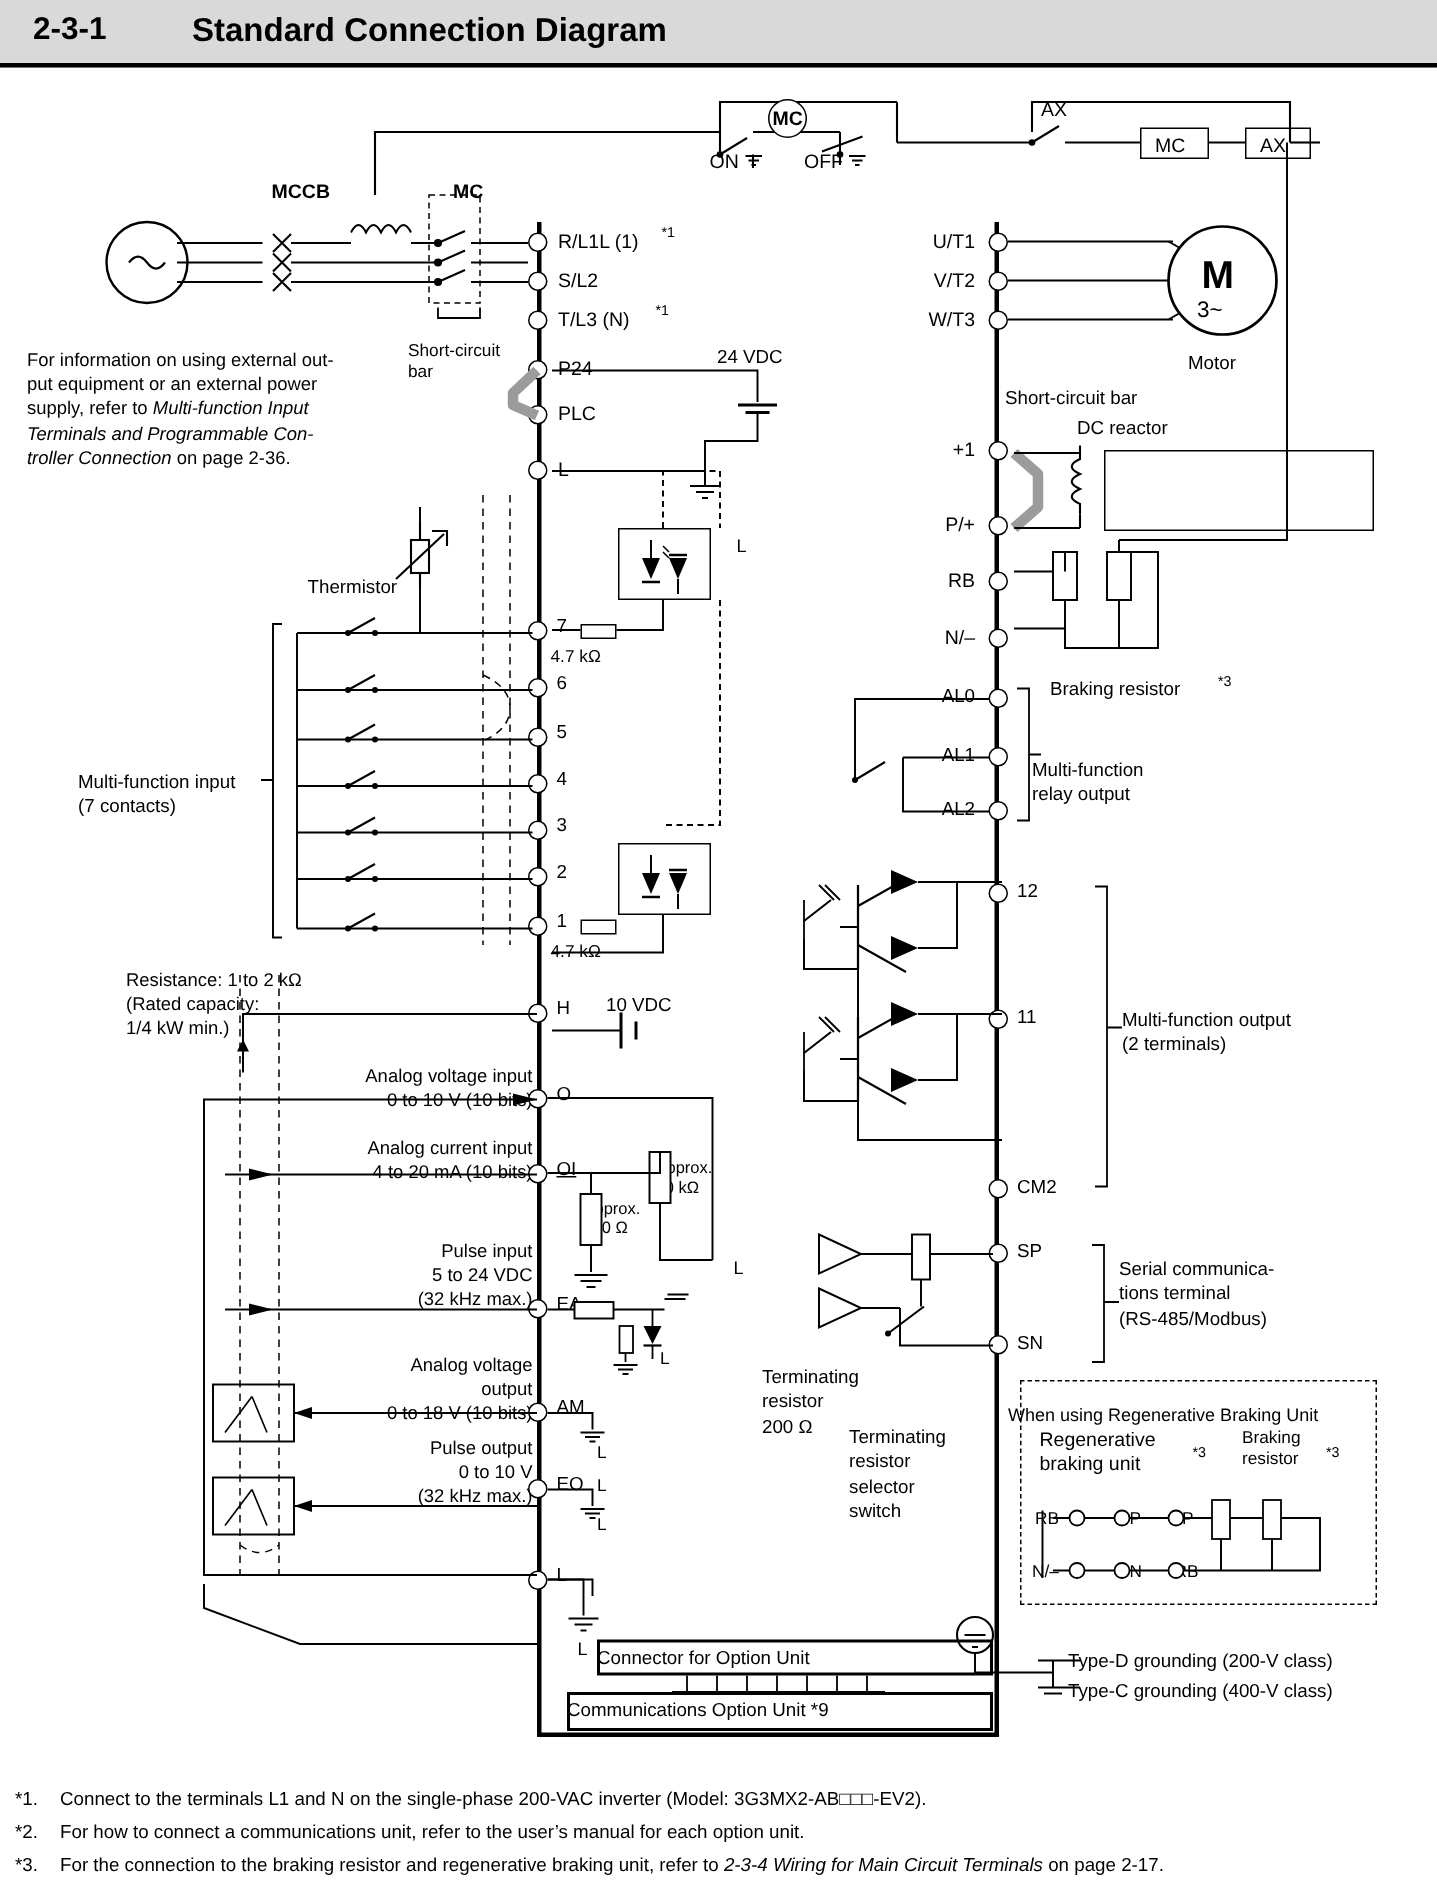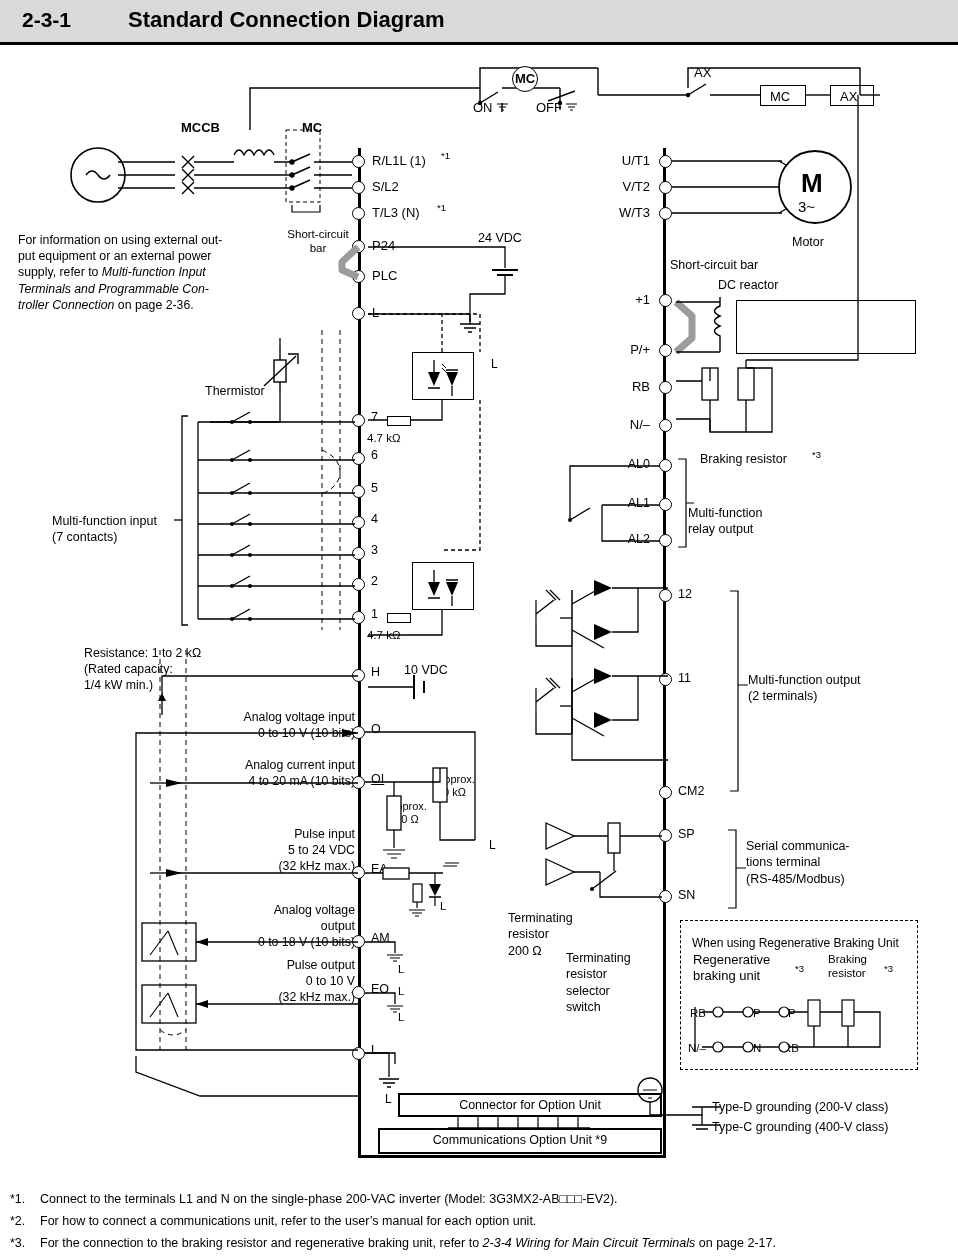--- a/index.html
+++ b/index.html
@@ -24,21 +24,21 @@
     font-size:21px;font-weight:bold;letter-spacing:0px;
   }
   .hdr .ttl{
     position:absolute;left:128px;top:7px;
     font-size:22px;font-weight:bold;
   }
 
   
   .lbl{position:absolute;font-size:12.5px;line-height:1.18;white-space:pre;}
   .lbl.b{font-weight:bold;}
-  .lbl.c{text-align:center;}
+  .lbl.c{}
   .lbl.r{text-align:right;}
   .xs{font-size:9.5px;}
   .big{font-size:26px;font-weight:bold;}
   .box{position:absolute;border:1px solid #000;box-sizing:border-box;}
   .box2{position:absolute;border:2px solid #000;box-sizing:border-box;}
   .dash{position:absolute;border:1px dashed #000;box-sizing:border-box;}
   .circ{position:absolute;border:1.5px solid #000;border-radius:50%;box-sizing:border-box;background:#fff;}
   svg{position:absolute;overflow:visible;}
 
   
@@ -536,21 +536,21 @@
   <div class="lbl" style="left:398px;top:963px;font-size:11.5px;">L</div>
   <div class="lbl" style="left:398px;top:985px;font-size:11.5px;">L</div>
   <div class="lbl" style="left:398px;top:1011px;font-size:11.5px;">L</div>
   <svg style="left:365px;top:1053px;width:60px;height:50px;">
     <path d="M0 0 L24 0 L24 24" stroke="#000" stroke-width="1.3" fill="none"></path>
     <path d="M14 26 L34 26 M18 30 L30 30 M22 34 L26 34" stroke="#000" stroke-width="1.3"></path>
   </svg>
   <div class="lbl" style="left:385px;top:1092px;font-size:12px;">L</div>
 
   <div class="dash" style="left:680px;top:920px;width:238px;height:150px;border-width:1.4px;"></div>
-  <div class="lbl" style="left:692px;top:936px;font-size:12px;">When using Regenerative Braking Unit</div>
+  <div class="lbl" style="left:672px;top:936px;font-size:12px;">When using Regenerative Braking Unit</div>
   <div class="lbl" style="left:693px;top:952px;font-size:13px;line-height:1.25;">Regenerative
 braking unit</div>
   <div class="lbl xs" style="left:795px;top:963px;">*3</div>
   <div class="lbl" style="left:828px;top:952px;font-size:11.5px;line-height:1.25;">Braking
 resistor</div>
   <div class="lbl xs" style="left:884px;top:963px;">*3</div>
   <div class="lbl" style="left:690px;top:1007px;font-size:11.5px;">RB</div>
   <div class="lbl" style="left:688px;top:1042px;font-size:11.5px;">N/–</div>
   <div class="lbl" style="left:753px;top:1007px;font-size:11.5px;">P</div>
   <div class="lbl" style="left:753px;top:1042px;font-size:11.5px;">N</div>

